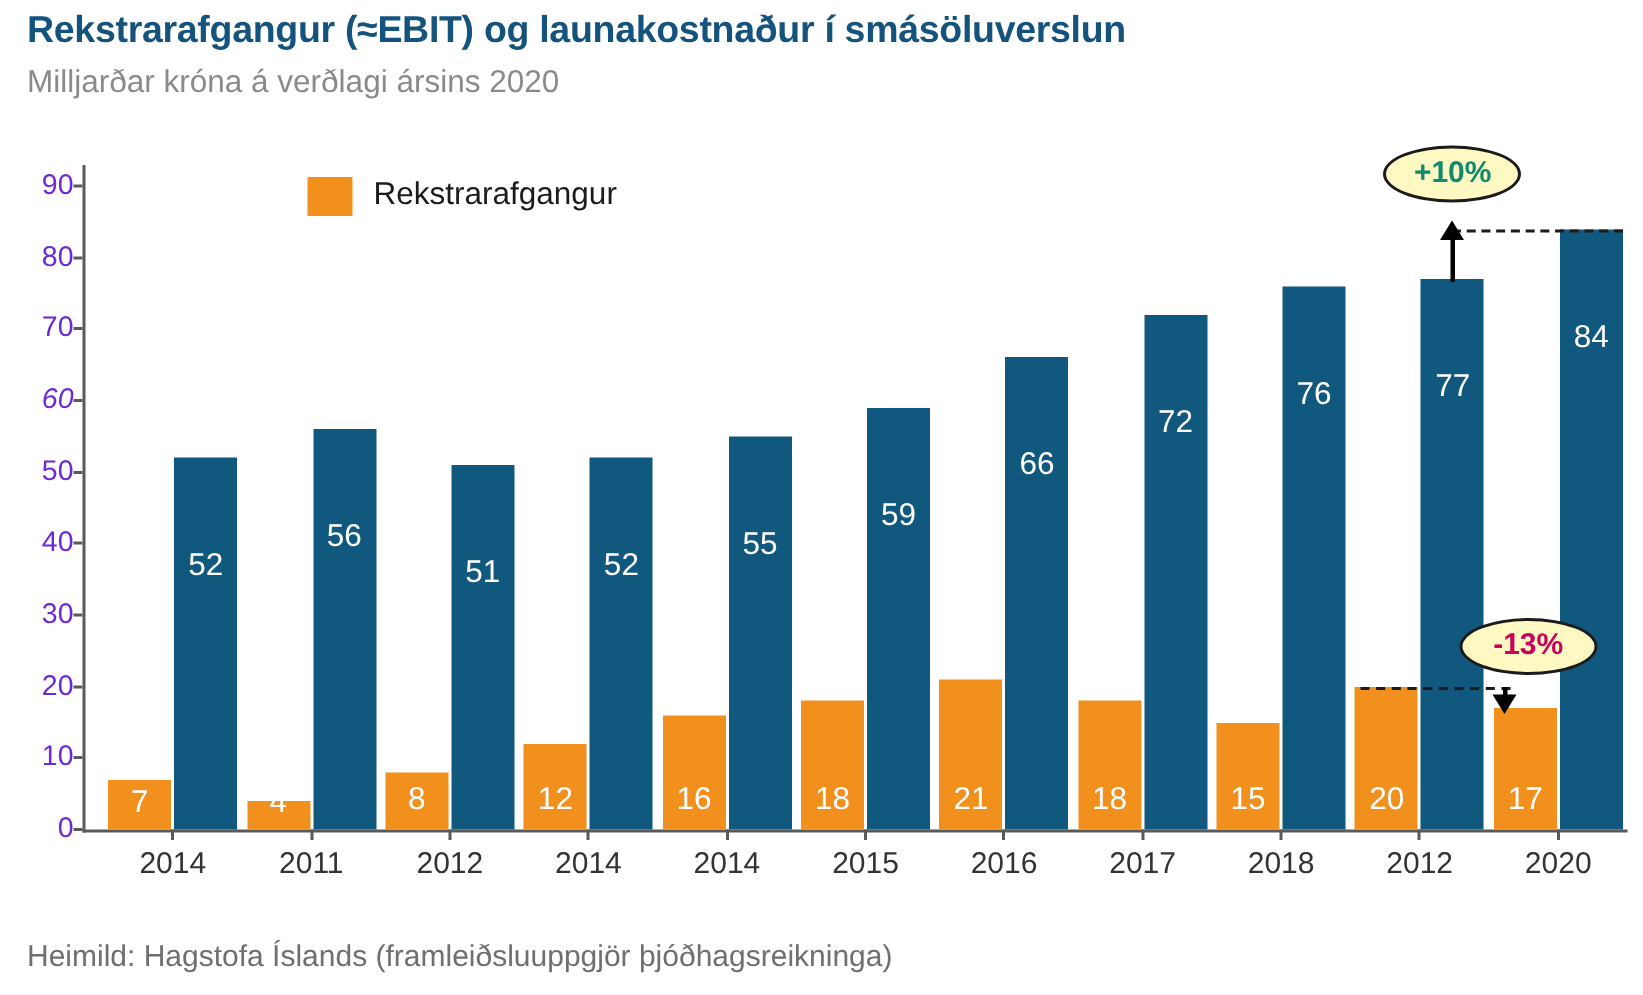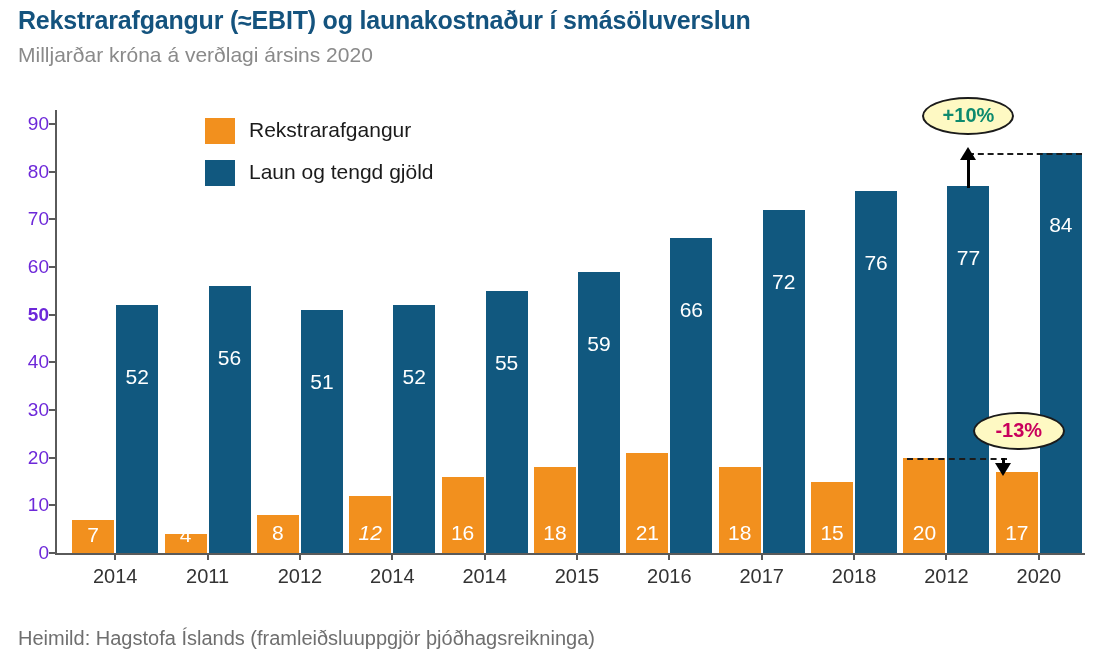--- a/index.html
+++ b/index.html
@@ -191,23 +191,23 @@
         <div class="ytick" style="top: 443px;">0</div>
         <div class="ytickmark" style="top: 442px;"></div>
         <div class="ytick" style="top: 395.333px;">10</div>
         <div class="ytickmark" style="top: 394.333px;"></div>
         <div class="ytick" style="top: 347.667px;">20</div>
         <div class="ytickmark" style="top: 346.667px;"></div>
         <div class="ytick" style="top: 300px;">30</div>
         <div class="ytickmark" style="top: 299px;"></div>
         <div class="ytick" style="top: 252.333px;">40</div>
         <div class="ytickmark" style="top: 251.333px;"></div>
-        <div class="ytick" style="top: 204.667px; font-weight: bold;">50</div>
+        <div class="ytick" style="top: 204.667px;">50</div>
         <div class="ytickmark" style="top: 203.667px;"></div>
-        <div class="ytick" style="top: 157px;">60</div>
+        <div class="ytick" style="top: 157px; font-style: italic;">60</div>
         <div class="ytickmark" style="top: 156px;"></div>
         <div class="ytick" style="top: 109.333px;">70</div>
         <div class="ytickmark" style="top: 108.333px;"></div>
         <div class="ytick" style="top: 61.6667px;">80</div>
         <div class="ytickmark" style="top: 60.6667px;"></div>
         <div class="ytick" style="top: 14px;">90</div>
         <div class="ytickmark" style="top: 13px;"></div>
       </div>
     <div id="ticks-x">
         <div class="xtick" style="left: 60.1818px;">2014</div>
@@ -241,21 +241,21 @@
         <div class="bar ebit" style="left: 109.545px; width: 42px; height: 19.0667px;"></div>
         <div class="bar wage" style="left: 153.545px; width: 42px; height: 266.933px;"></div>
         <div class="barlabel" style="width: 58px; left: 101.545px; top: 413px;">4</div>
         <div class="barlabel" style="width: 58px; left: 145.545px; top: 236.067px;">56</div>
         <div class="bar ebit" style="left: 201.909px; width: 42px; height: 38.1333px;"></div>
         <div class="bar wage" style="left: 245.909px; width: 42px; height: 243.1px;"></div>
         <div class="barlabel" style="width: 58px; left: 193.909px; top: 411px;">8</div>
         <div class="barlabel" style="width: 58px; left: 237.909px; top: 259.9px;">51</div>
         <div class="bar ebit" style="left: 294.273px; width: 42px; height: 57.2px;"></div>
         <div class="bar wage" style="left: 338.273px; width: 42px; height: 247.867px;"></div>
-        <div class="barlabel" style="width: 58px; left: 286.273px; top: 411px; font-style: italic;">12</div>
+        <div class="barlabel" style="width: 58px; left: 286.273px; top: 411px;">12</div>
         <div class="barlabel" style="width: 58px; left: 330.273px; top: 255.133px;">52</div>
         <div class="bar ebit" style="left: 386.636px; width: 42px; height: 76.2667px;"></div>
         <div class="bar wage" style="left: 430.636px; width: 42px; height: 262.167px;"></div>
         <div class="barlabel" style="width: 58px; left: 378.636px; top: 411px;">16</div>
         <div class="barlabel" style="width: 58px; left: 422.636px; top: 240.833px;">55</div>
         <div class="bar ebit" style="left: 479px; width: 42px; height: 85.8px;"></div>
         <div class="bar wage" style="left: 523px; width: 42px; height: 281.233px;"></div>
         <div class="barlabel" style="width: 58px; left: 471px; top: 411px;">18</div>
         <div class="barlabel" style="width: 58px; left: 515px; top: 221.767px;">59</div>
         <div class="bar ebit" style="left: 571.364px; width: 42px; height: 100.1px;"></div>
@@ -288,21 +288,17 @@
         <div class="arrow-shaft" style="left: 946.818px; top: 347.667px; height: 6.3px;"></div>
         <div class="arrow-head down" style="left: 939.818px; top: 352.967px;"></div>
         <div class="callout down" style="width: 92px; height: 38px; left: 917.818px; top: 301.667px;">-13%</div>
       </div>
 
     <div class="legend">
       <div class="legend-row">
         <span class="legend-swatch" style="background: rgb(242, 144, 30);"></span>
         <span class="legend-label">Rekstrarafgangur</span>
       </div>
-      <div class="legend-row">
-        <span class="legend-swatch" style="background: rgb(17, 88, 127);"></span>
-        <span class="legend-label">Laun og tengd gjöld</span>
-      </div>
     </div>
   </div>
 </div>
 
 <div class="source">Heimild: Hagstofa Íslands (framleiðsluuppgjör þjóðhagsreikninga)</div>
 
 </body></html>

